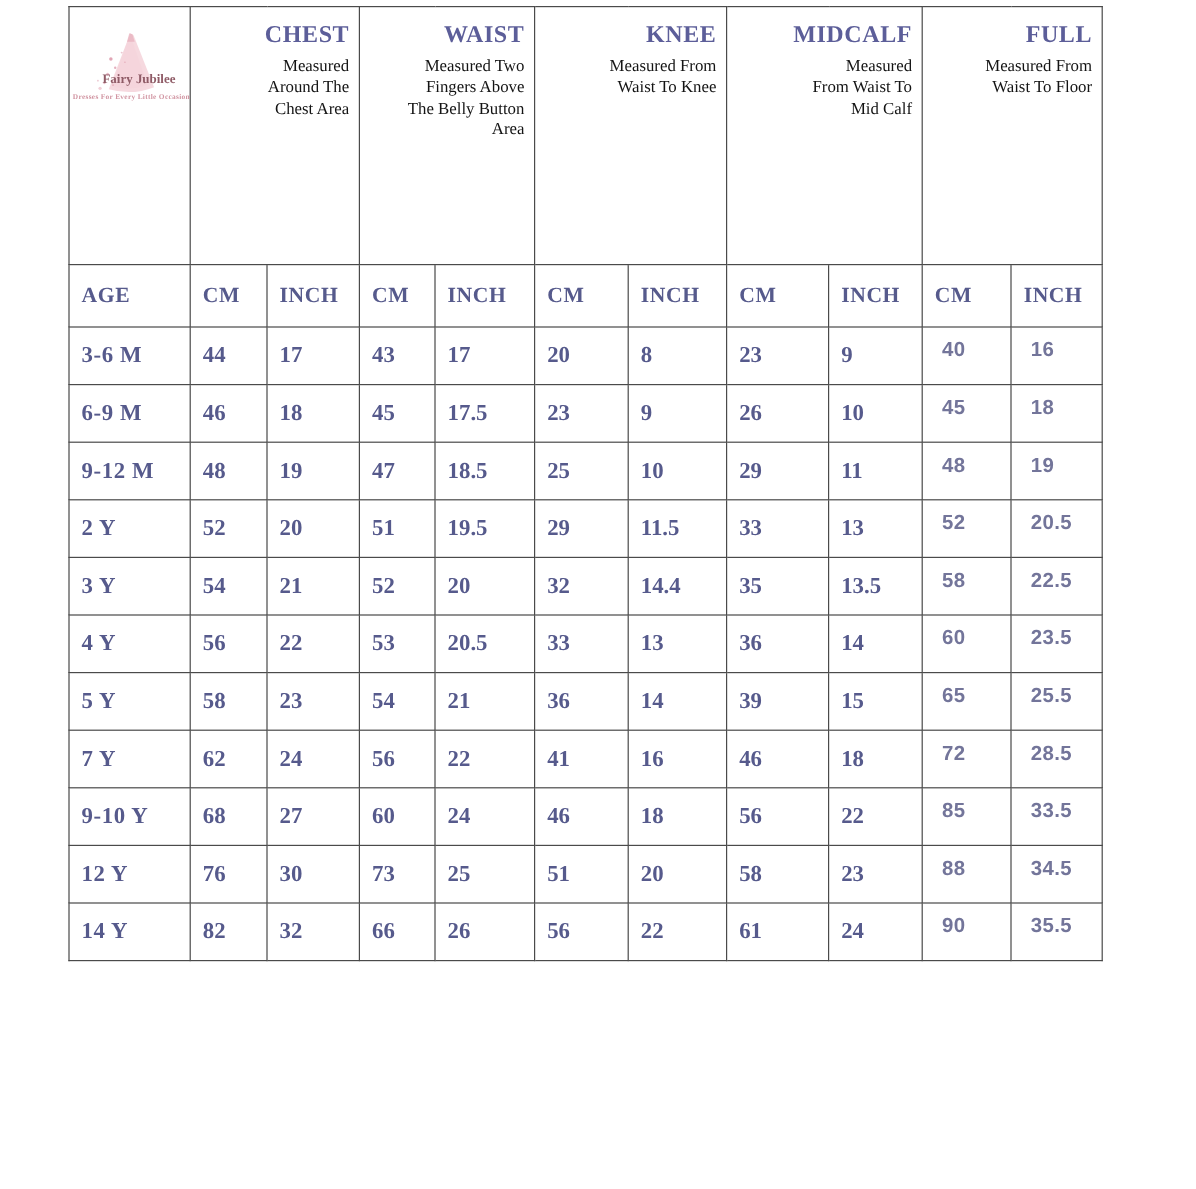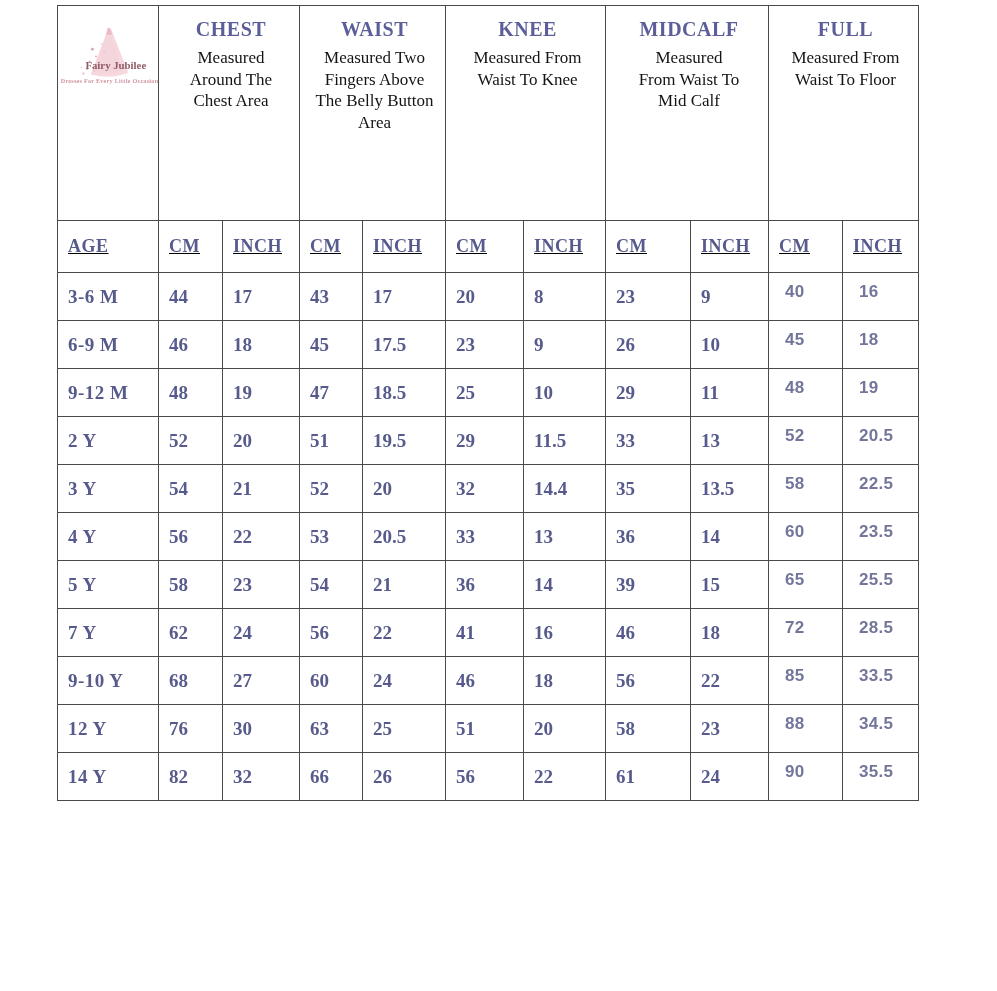--- a/index.html
+++ b/index.html
@@ -4,31 +4,31 @@
 <style>
   html,body{margin:0;padding:0;background:#fff;}
   .page{position:relative;width:997px;height:991px;background:#ffffff;overflow:hidden;
         font-family:"Liberation Serif",serif;}
   table.size-chart{position:absolute;left:57px;top:5px;width:861px;
         border-collapse:collapse;table-layout:fixed;}
   .size-chart th,.size-chart td{border:1px solid #4a4a4a;box-sizing:border-box;}
 
   
   tr.group-row{height:215px;}
-  th.group-cell{vertical-align:top;text-align:center;padding:12px 8px 0 12px;}
+  th.group-cell{vertical-align:top;text-align:right;padding:12px 8px 0 12px;}
   .g-title{font-size:20px;font-weight:bold;color:#5c5e99;letter-spacing:.5px;
         font-family:"Liberation Serif",serif;}
-  .g-desc{font-size:17px;font-weight:normal;color:#141414;line-height:1.27;
+  .g-desc{font-size:14px;font-weight:normal;color:#141414;line-height:1.27;
         margin-top:6px;white-space:pre-line;font-family:"Liberation Serif",serif;}
 
   
   th.logo-cell{vertical-align:top;text-align:left;padding:16px 2px 0 2px;}
 
   
-  tr.unit-row{height:52px;text-decoration:underline;}
+  tr.unit-row{height:52px;}
   tr.unit-row th{font-size:18px;font-weight:bold;color:#565a8c;text-align:left;
         padding-left:10px;letter-spacing:.5px;vertical-align:middle;}
 
   
   tbody tr{height:48px;}
   tbody td{font-size:19px;font-weight:bold;color:#565a8c;text-align:left;
         padding-left:10px;vertical-align:middle;}
   tbody td.age-col{letter-spacing:.5px;}
   tbody td.full-col{font-family:"Liberation Sans",sans-serif;font-weight:bold;
         font-size:17px;color:#73759a;padding-left:16px;vertical-align:top;
@@ -234,21 +234,21 @@
           <td class="val-col">18</td>
           <td class="val-col">56</td>
           <td class="val-col">22</td>
           <td class="full-col">85</td>
           <td class="full-col">33.5</td>
         </tr>
         <tr>
           <td class="age-col">12 Y</td>
           <td class="val-col">76</td>
           <td class="val-col">30</td>
-          <td class="val-col">63</td>
+          <td class="val-col">73</td>
           <td class="val-col">25</td>
           <td class="val-col">51</td>
           <td class="val-col">20</td>
           <td class="val-col">58</td>
           <td class="val-col">23</td>
           <td class="full-col">88</td>
           <td class="full-col">34.5</td>
         </tr>
         <tr>
           <td class="age-col">14 Y</td>

